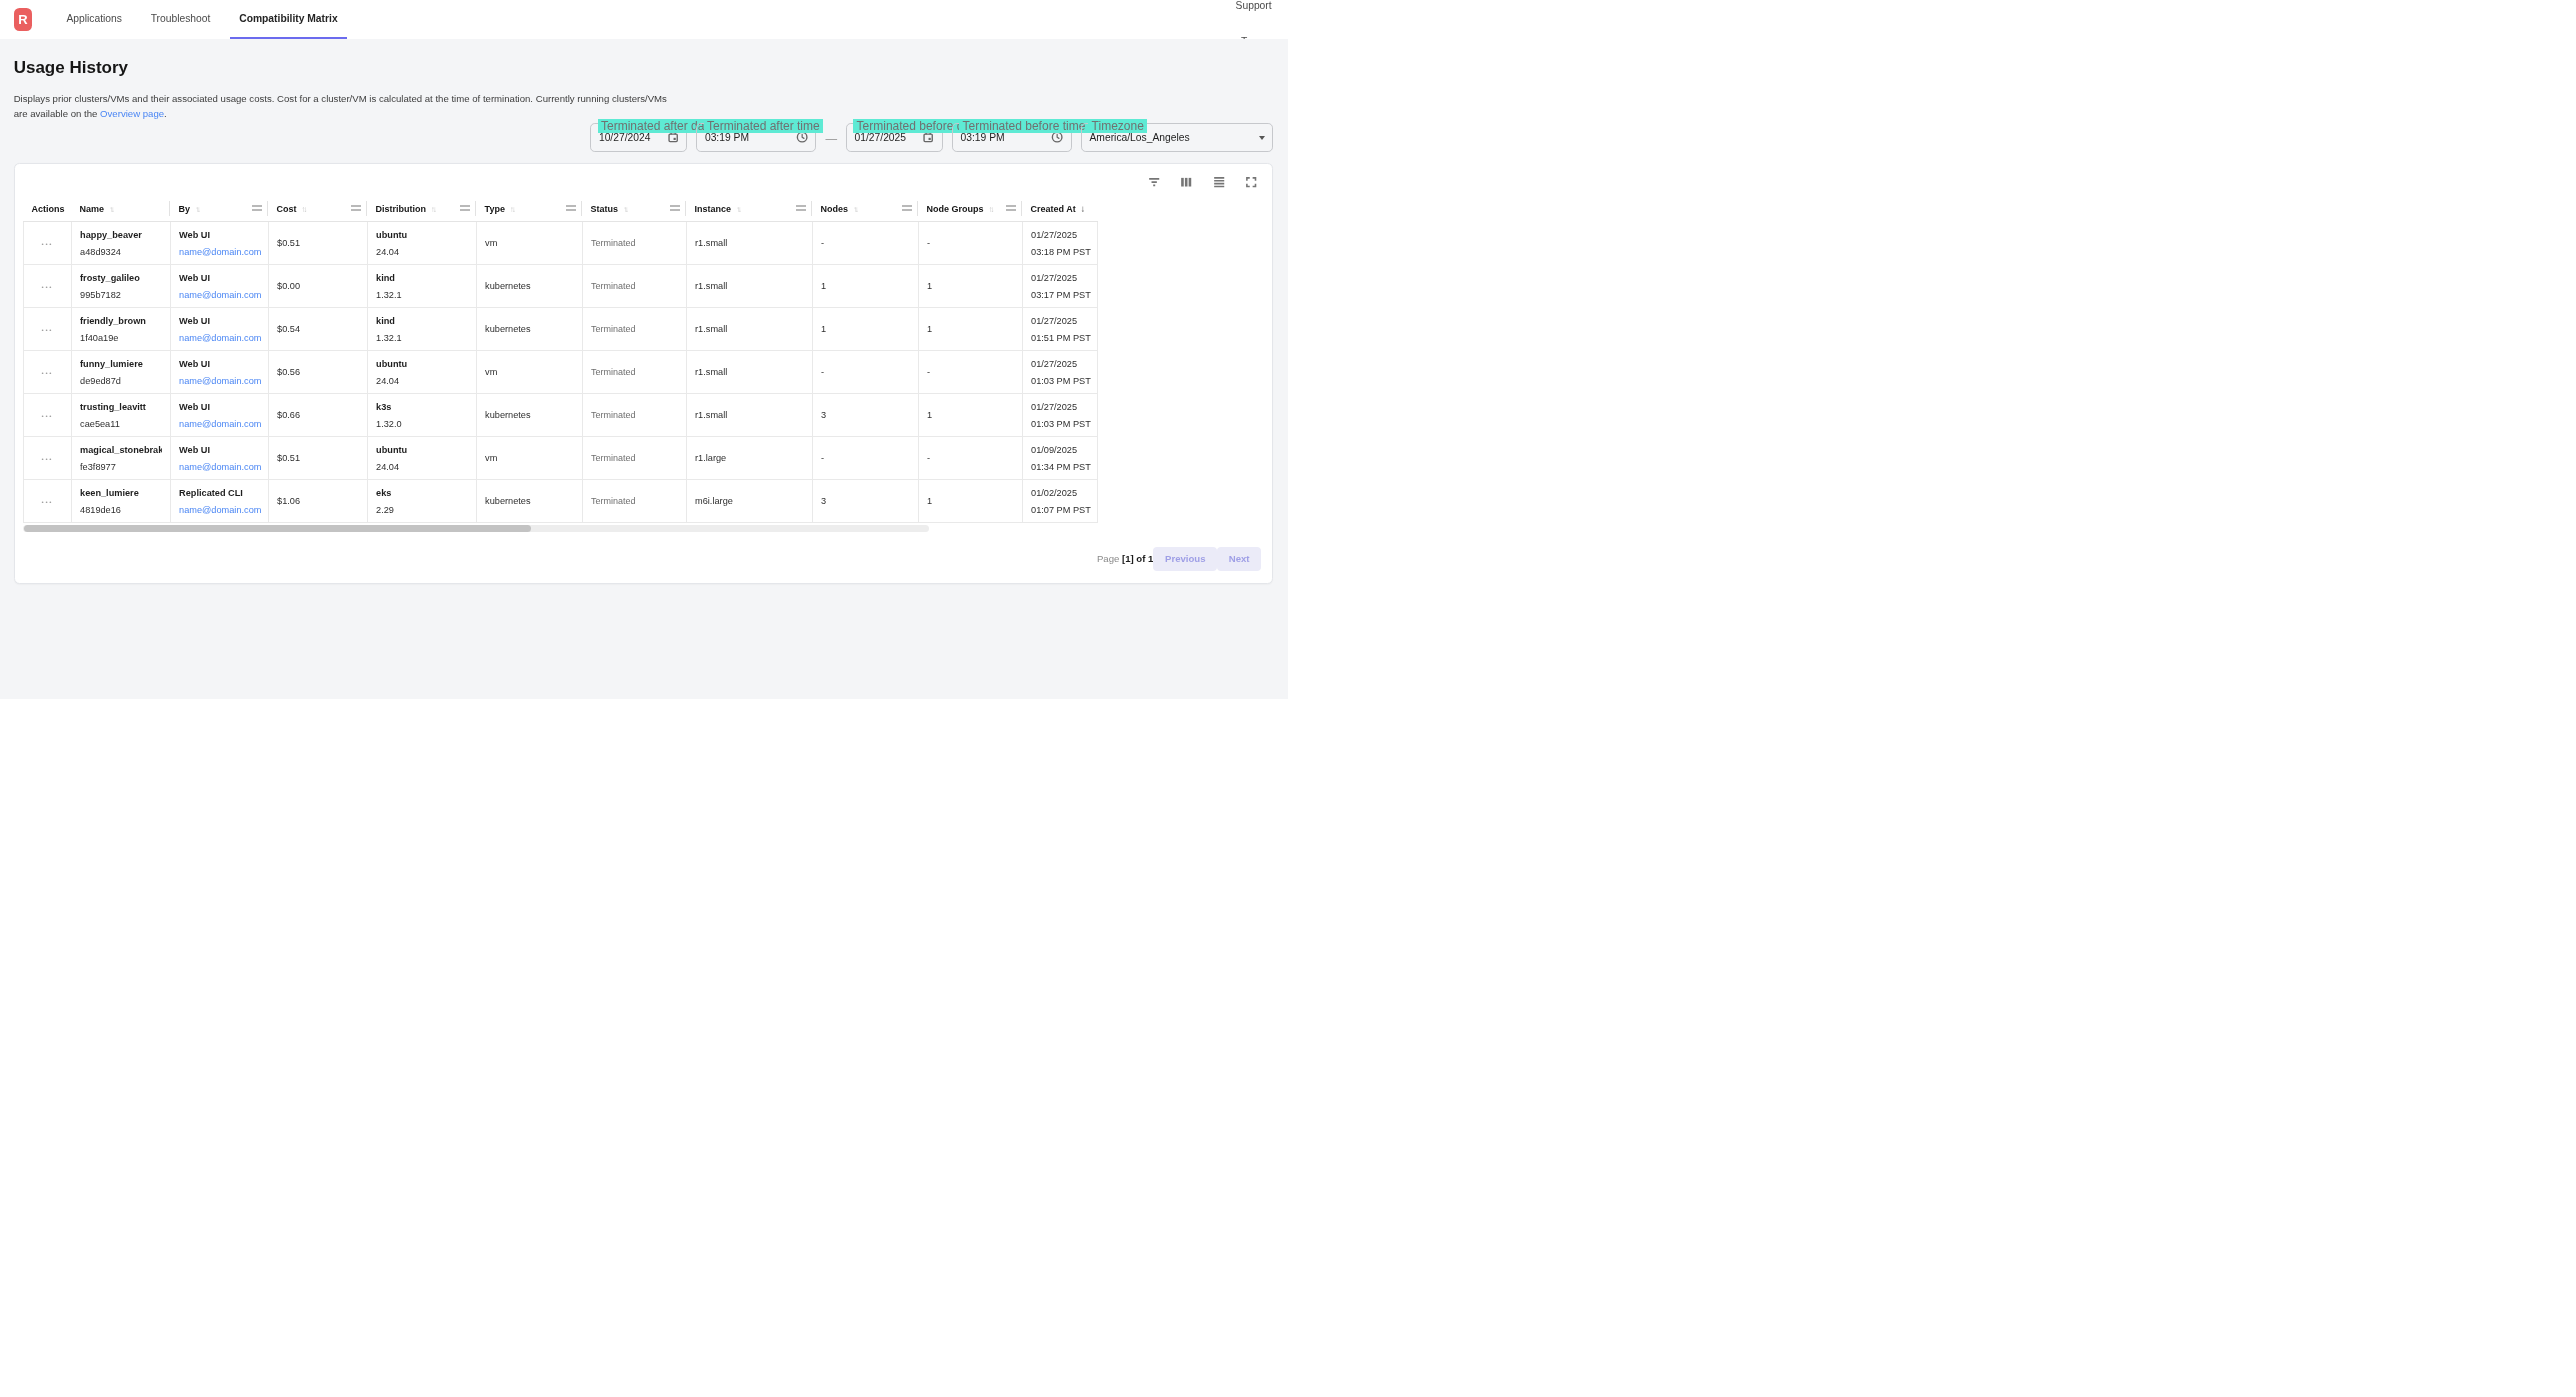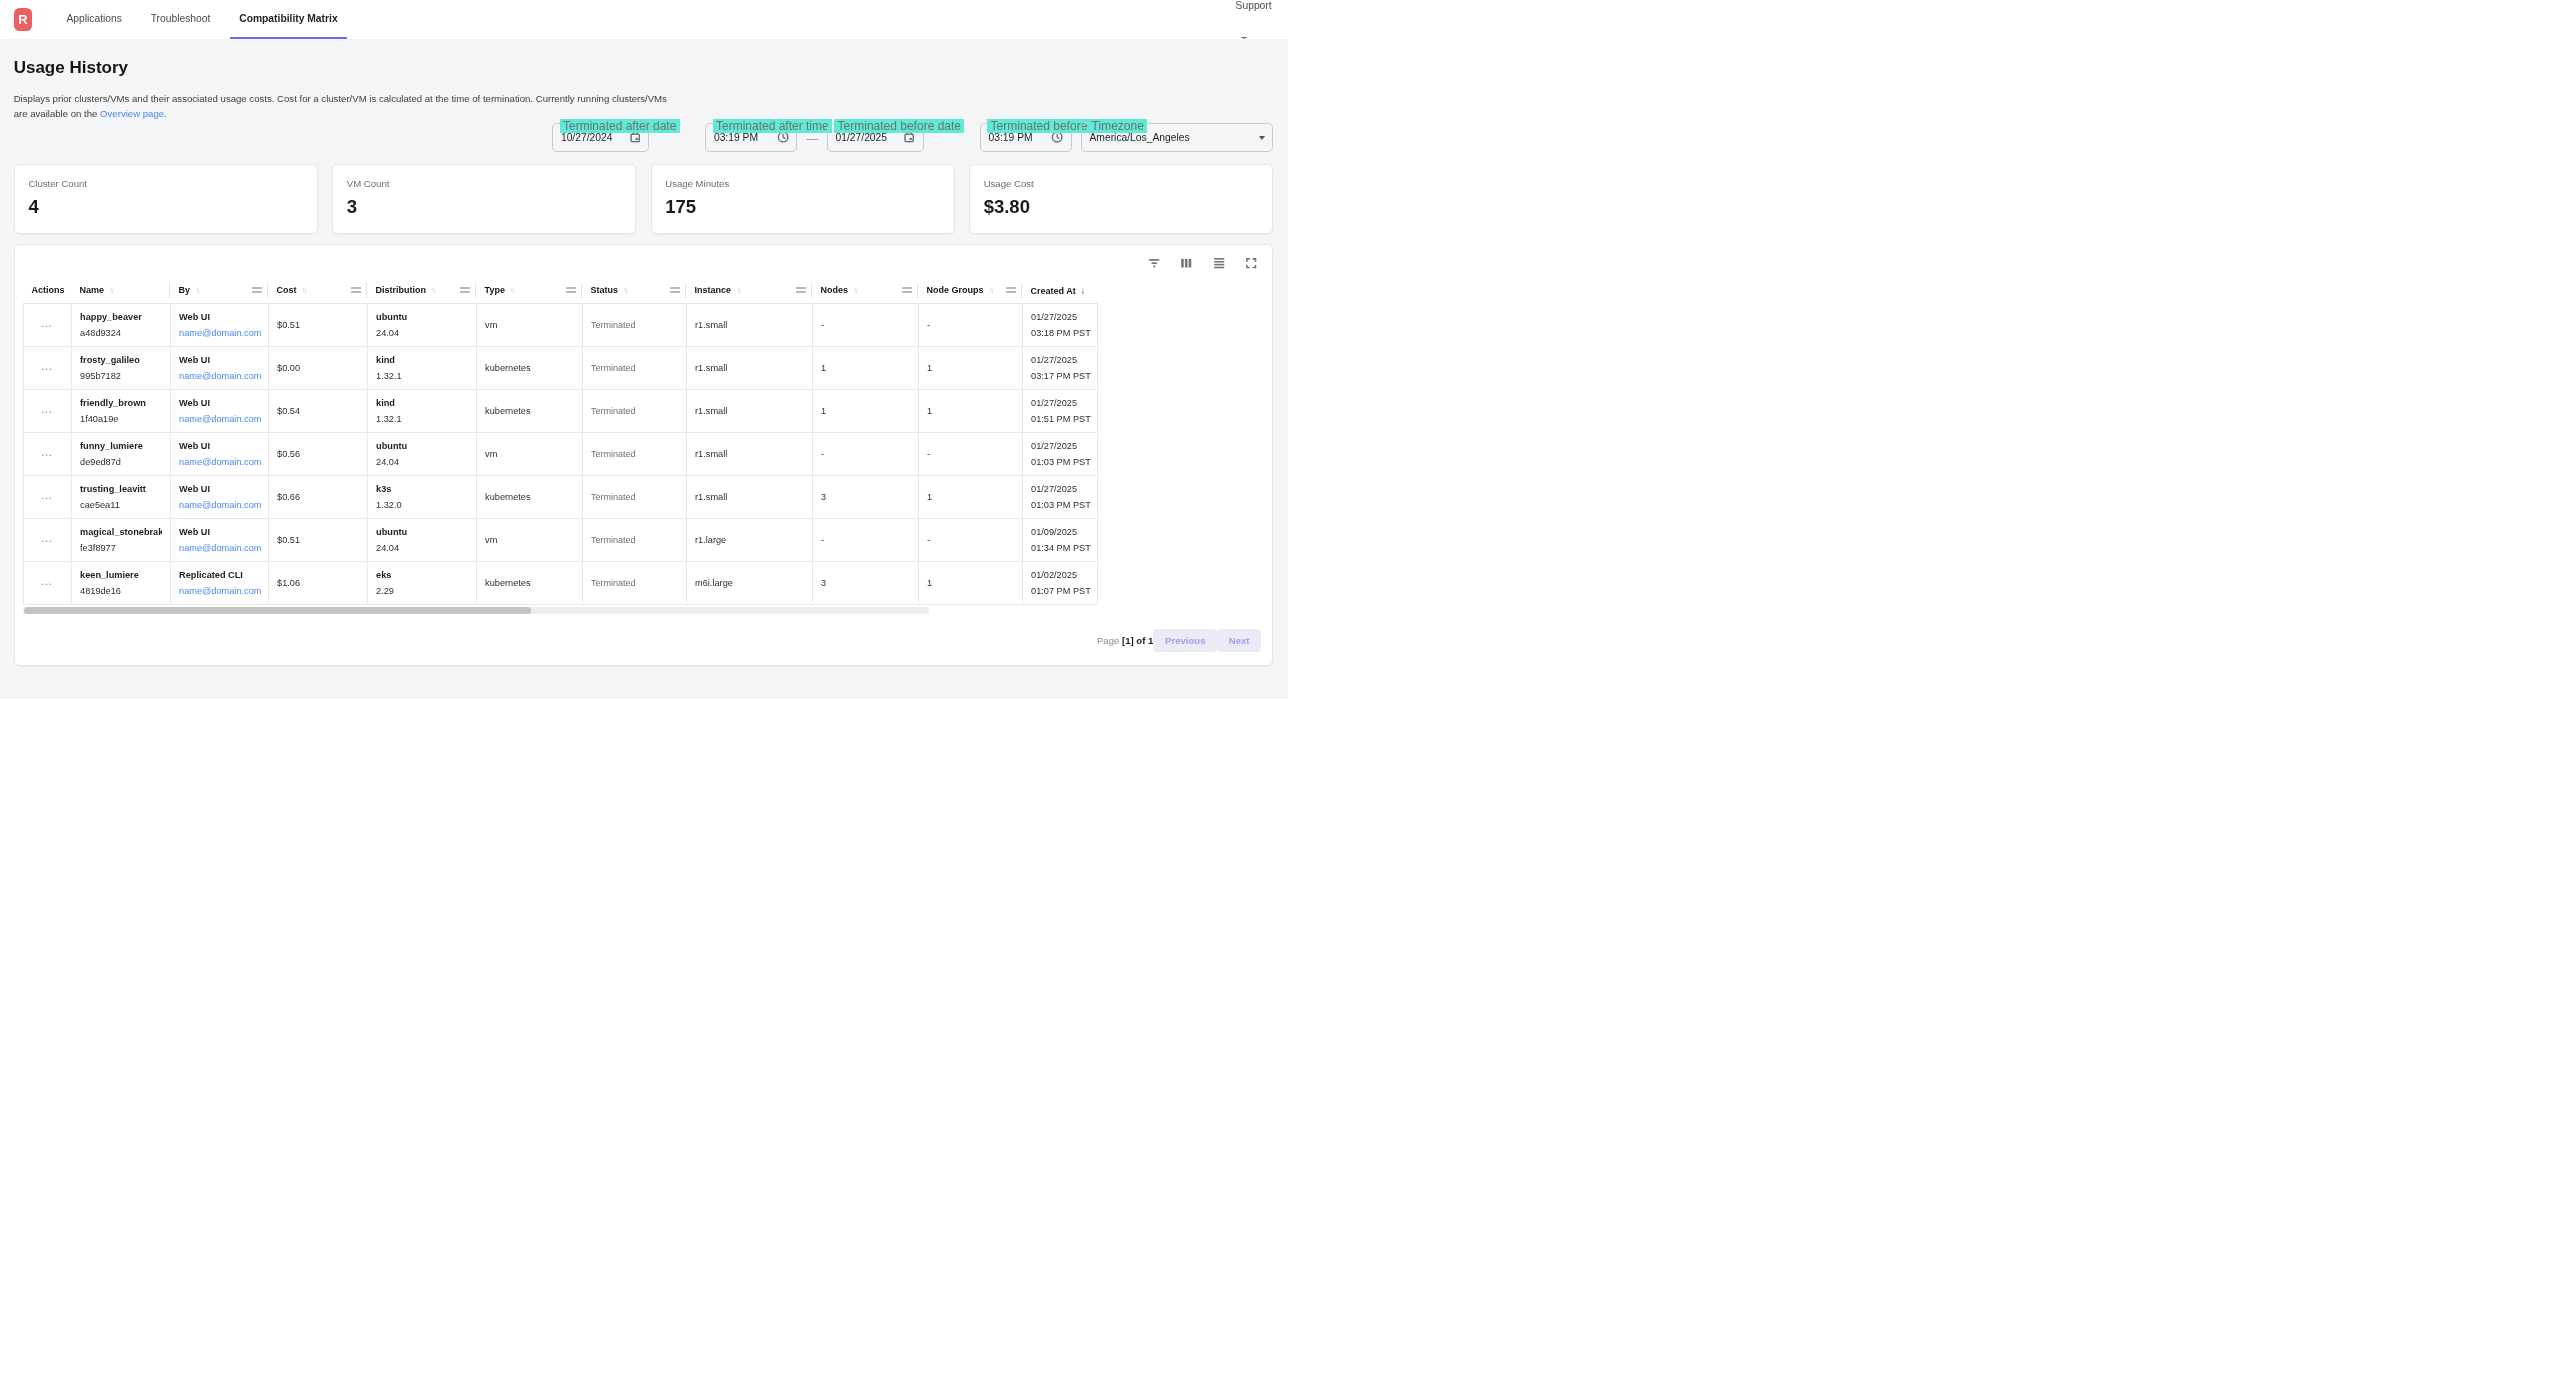--- a/index.html
+++ b/index.html
@@ -33,21 +33,21 @@
   .desc { font-size:9.6px; line-height:15px; color:#3d3d3d; max-width:660px; }
   .desc a { color:#4a86f4; text-decoration:none; }
 
   
   .filters { display:flex; justify-content:flex-end; align-items:center; gap:9px; margin-top:2.7px; }
   .field { position:relative; height:29px; border:0.7px solid #c6c8cc; border-radius:4.8px; display:flex;
            align-items:center; justify-content:space-between; padding:0 7.5px; cursor:pointer; }
   .field-label { position:absolute; top:-5.5px; left:6.2px; background:#5eead4; padding:0 3.4px;
                  font-size:12px; color:#707070; white-space:nowrap; }
   .field-value { font-size:10.3px; color:#1e1e1e; white-space:nowrap; }
-  .w-date { width:97px; } .w-time { width:92px;margin-left:47px; } .w-tz { width:192px; }
+  .w-date { width:97px; } .w-time { width:120px; } .w-tz { width:192px; }
   .dash { color:#8a8a8a; font-size:11.6px; }
   .tri-down { width:0; height:0; border-left:3.4px solid transparent; border-right:3.4px solid transparent;
               border-top:4.1px solid #555; }
 
   
   .stats { display:flex; gap:14.4px; margin-top:11.6px; }
   .stat-card { flex:1; background:#fff; border:0.7px solid #e4e6ea; border-radius:5.5px; padding:13px 13.7px;
                height:70px; box-shadow:0 0.7px 1.4px rgba(0,0,0,.03); }
   .stat-label { font-size:9.6px; color:#6d6d6d; }
   .stat-value { font-size:18.5px; font-weight:700; color:#1b1b1b; margin-top:6.8px; }
@@ -169,38 +169,20 @@
             </svg>
         </span>
       </div>
       <div class="field w-tz">
         <span class="field-label">Timezone</span>
         <span class="field-value">America/Los_Angeles</span>
         <span class="tri-down"></span>
       </div>
     </div>
 
-    <div class="stats">
-      <div class="stat-card">
-        <div class="stat-label">Cluster Count</div>
-        <div class="stat-value">4</div>
-      </div>
-      <div class="stat-card">
-        <div class="stat-label">VM Count</div>
-        <div class="stat-value">3</div>
-      </div>
-      <div class="stat-card">
-        <div class="stat-label">Usage Minutes</div>
-        <div class="stat-value">175</div>
-      </div>
-      <div class="stat-card">
-        <div class="stat-label">Usage Cost</div>
-        <div class="stat-value">$3.80</div>
-      </div>
-    </div>
 
     <section class="table-card">
       <div class="toolbar">
         <button class="tool-btn" title="">
           <svg width="14.4" height="14.4" viewBox="0 0 20 20">
               <line x1="3" y1="5.5" x2="17" y2="5.5" stroke="#757575" stroke-width="2.4"></line>
               <line x1="6.3" y1="10" x2="13.7" y2="10" stroke="#757575" stroke-width="2.4"></line>
               <line x1="8.6" y1="14.5" x2="11.4" y2="14.5" stroke="#757575" stroke-width="2.4"></line>
             </svg>
         </button>

